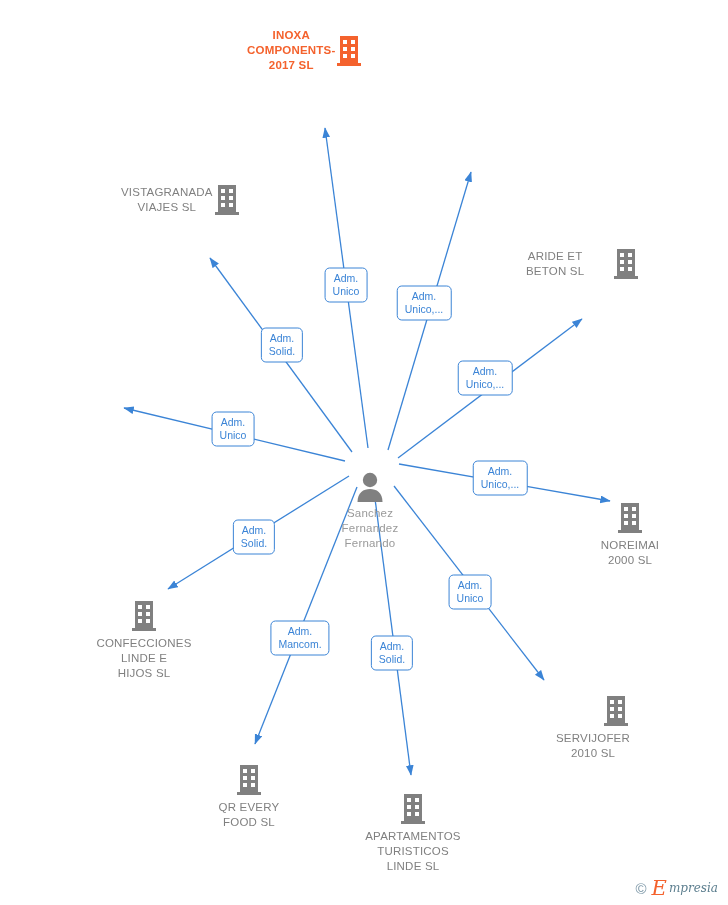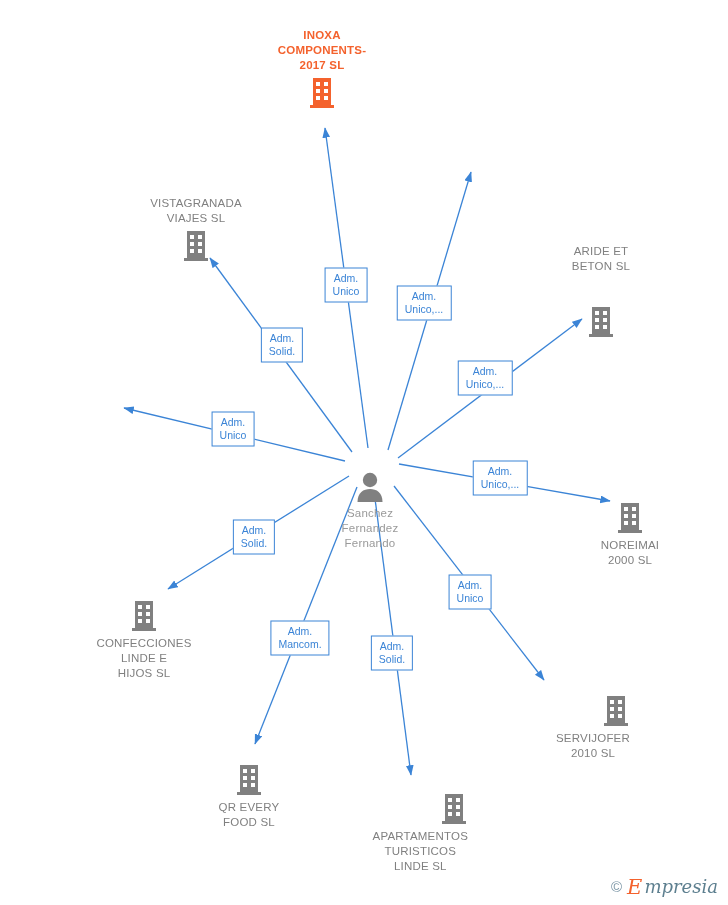--- a/index.html
+++ b/index.html
@@ -20,21 +20,21 @@
   #edge-layer {
     position: absolute;
     left: 0;
     top: 0;
     width: 728px;
     height: 905px;
   }
   .node {
     position: absolute;
     display: flex;
-    flex-direction: column;
+    flex-direction: row;
     align-items: center;
     width: 150px;
     margin-left: -75px;
     text-align: center;
   }
   .node.below-label {
     flex-direction: column-reverse;
   }
   .node-label {
     font-size: 11.5px;
@@ -51,21 +51,21 @@
     color: #9a9a9a;
   }
   .node-icon {
     display: block;
     line-height: 0;
     margin: 4px 0;
   }
   .edge-label {
     position: absolute;
     border: 1.4px solid #3b84d6;
-    border-radius: 0;
+    border-radius: 5px;
     background: #ffffff;
     color: #3b84d6;
     font-size: 10.5px;
     line-height: 13px;
     padding: 3px 7px 4px 7px;
     text-align: center;
     white-space: pre-line;
     transform: translate(-50%, -50%);
   }
   #watermark {
@@ -85,21 +85,21 @@
     color: #f4622d;
     font-family: "DejaVu Serif", serif;
     font-style: italic;
     font-size: 21px;
     line-height: 18px;
   }
   #watermark .wm-rest {
     color: #5d7f8f;
     font-family: "DejaVu Serif", serif;
     font-style: italic;
-    font-size: 18px;
+    font-size: 12px;
     margin-left: -3px;
   }
 </style>
 </head>
 <body>
 
 <div id="canvas">
 
   <svg id="edge-layer" viewBox="0 0 728 905" xmlns="http://www.w3.org/2000/svg">
     <defs>
@@ -162,21 +162,21 @@
         <rect x="8" y="5" width="4" height="4" fill="#ffffff"></rect>
         <rect x="16" y="5" width="4" height="4" fill="#ffffff"></rect>
         <rect x="8" y="12" width="4" height="4" fill="#ffffff"></rect>
         <rect x="16" y="12" width="4" height="4" fill="#ffffff"></rect>
         <rect x="8" y="19" width="4" height="4" fill="#ffffff"></rect>
         <rect x="16" y="19" width="4" height="4" fill="#ffffff"></rect>
       </svg>
     </div>
   </div>
 
-  <div class="node" style="left:196px; top:180px;margin-top:16px;">
+  <div class="node" style="left:196px; top:180px;">
     <div class="node-label">VISTAGRANADA
 VIAJES SL</div>
     <div class="node-icon">
       <svg width="28" height="32" viewBox="0 0 28 32" xmlns="http://www.w3.org/2000/svg">
         <rect x="5" y="1" width="18" height="27" fill="#808080"></rect>
         <rect x="2" y="28" width="24" height="3" fill="#808080"></rect>
         <rect x="8" y="5" width="4" height="4" fill="#ffffff"></rect>
         <rect x="16" y="5" width="4" height="4" fill="#ffffff"></rect>
         <rect x="8" y="12" width="4" height="4" fill="#ffffff"></rect>
         <rect x="16" y="12" width="4" height="4" fill="#ffffff"></rect>
@@ -232,21 +232,21 @@
         <rect x="8" y="5" width="4" height="4" fill="#ffffff"></rect>
         <rect x="16" y="5" width="4" height="4" fill="#ffffff"></rect>
         <rect x="8" y="12" width="4" height="4" fill="#ffffff"></rect>
         <rect x="16" y="12" width="4" height="4" fill="#ffffff"></rect>
         <rect x="8" y="19" width="4" height="4" fill="#ffffff"></rect>
         <rect x="16" y="19" width="4" height="4" fill="#ffffff"></rect>
       </svg>
     </div>
   </div>
 
-  <div class="node below-label" style="left:393px; top:789px;align-items:flex-end;">
+  <div class="node below-label" style="left:413px; top:789px;">
     <div class="node-label">APARTAMENTOS
 TURISTICOS
 LINDE  SL</div>
     <div class="node-icon">
       <svg width="28" height="32" viewBox="0 0 28 32" xmlns="http://www.w3.org/2000/svg">
         <rect x="5" y="1" width="18" height="27" fill="#808080"></rect>
         <rect x="2" y="28" width="24" height="3" fill="#808080"></rect>
         <rect x="8" y="5" width="4" height="4" fill="#ffffff"></rect>
         <rect x="16" y="5" width="4" height="4" fill="#ffffff"></rect>
         <rect x="8" y="12" width="4" height="4" fill="#ffffff"></rect>

